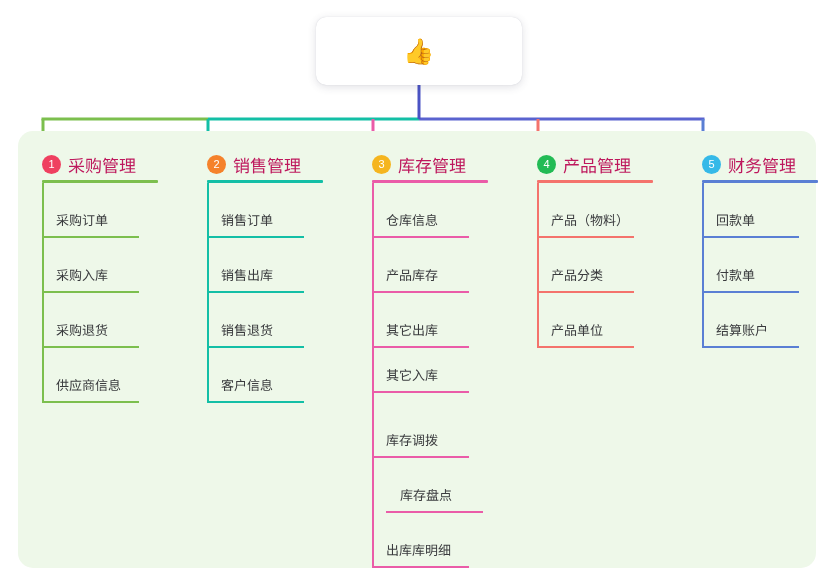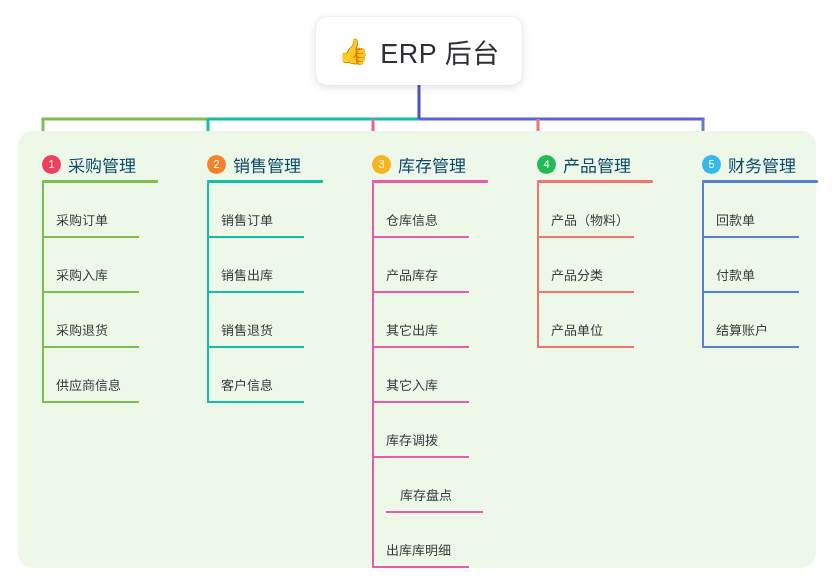--- a/index.html
+++ b/index.html
@@ -95,21 +95,21 @@
     border-radius: 50%;
     color: #ffffff;
     font-size: 11px;
     line-height: 19px;
     text-align: center;
     flex: none;
     font-weight: normal;
   }
   .col-title {
     font-size: 17px;
-    color: #0c4a6e;
+    color: #be185d;
     white-space: nowrap;
   }
   .header-rule {
     position: absolute;
     left: 12px;
     top: 33px;
     width: 116px;
     height: 3px;
     border-radius: 1px;
   }
@@ -163,21 +163,20 @@
         <line x1="208" y1="119" x2="208" y2="145" stroke="#13bfa6"></line>
         <line x1="373" y1="119" x2="373" y2="145" stroke="#ea5ca8"></line>
         <line x1="538" y1="119" x2="538" y2="145" stroke="#f4736c"></line>
         <line x1="703" y1="119" x2="703" y2="145" stroke="#5a7fd4"></line>
       </g>
   </svg>
 
   <div id="root-card">
     <div class="root-inner">
       <span class="thumb">👍</span>
-      <span class="root-text">ERP 后台</span>
     </div>
   </div>
 
   <div id="panel"></div>
 
   <div id="columns-host">
       <div class="column" style="left: 30px;">
         <div class="col-header">
           <span class="badge" style="background: rgb(239, 64, 96);">1</span>
           <span class="col-title">采购管理</span>
@@ -242,21 +241,21 @@
             <div class="item-rule" style="background: rgb(234, 92, 168);"></div>
           </div>
           <div class="item" style="top: 55px;">
             <span class="item-label">产品库存</span>
             <div class="item-rule" style="background: rgb(234, 92, 168);"></div>
           </div>
           <div class="item" style="top: 110px;">
             <span class="item-label">其它出库</span>
             <div class="item-rule" style="background: rgb(234, 92, 168);"></div>
           </div>
-          <div class="item" style="top: 165px;">
+          <div class="item" style="top: 155px;">
             <span class="item-label">其它入库</span>
             <div class="item-rule" style="background: rgb(234, 92, 168);"></div>
           </div>
           <div class="item" style="top: 220px;">
             <span class="item-label">库存调拨</span>
             <div class="item-rule" style="background: rgb(234, 92, 168);"></div>
           </div>
           <div class="item" style="top: 275px; margin-left: 14px;">
             <span class="item-label">库存盘点</span>
             <div class="item-rule" style="background: rgb(234, 92, 168);"></div>

